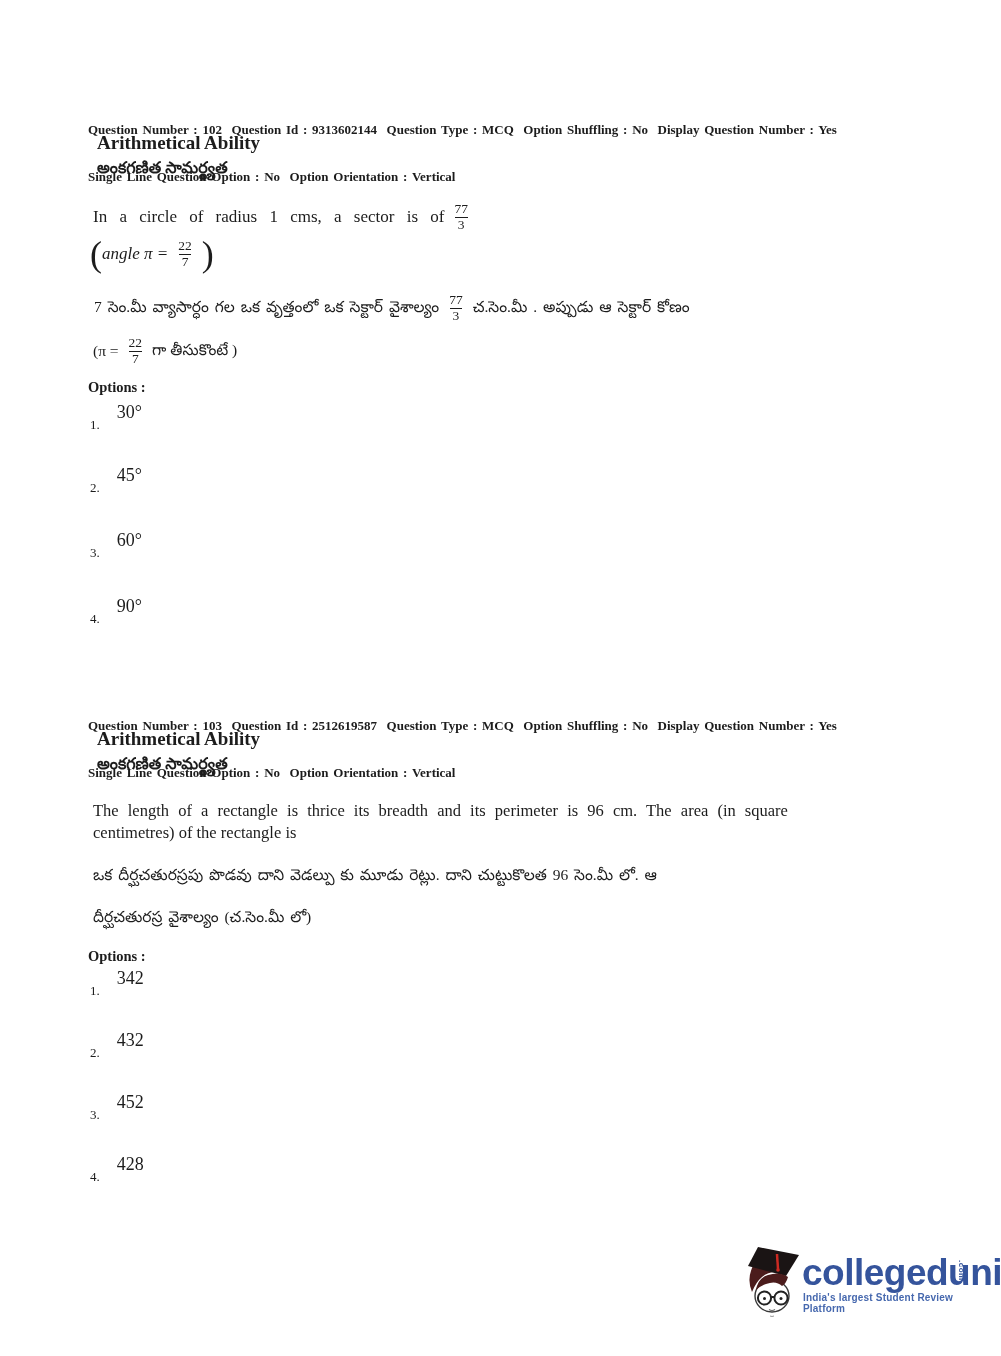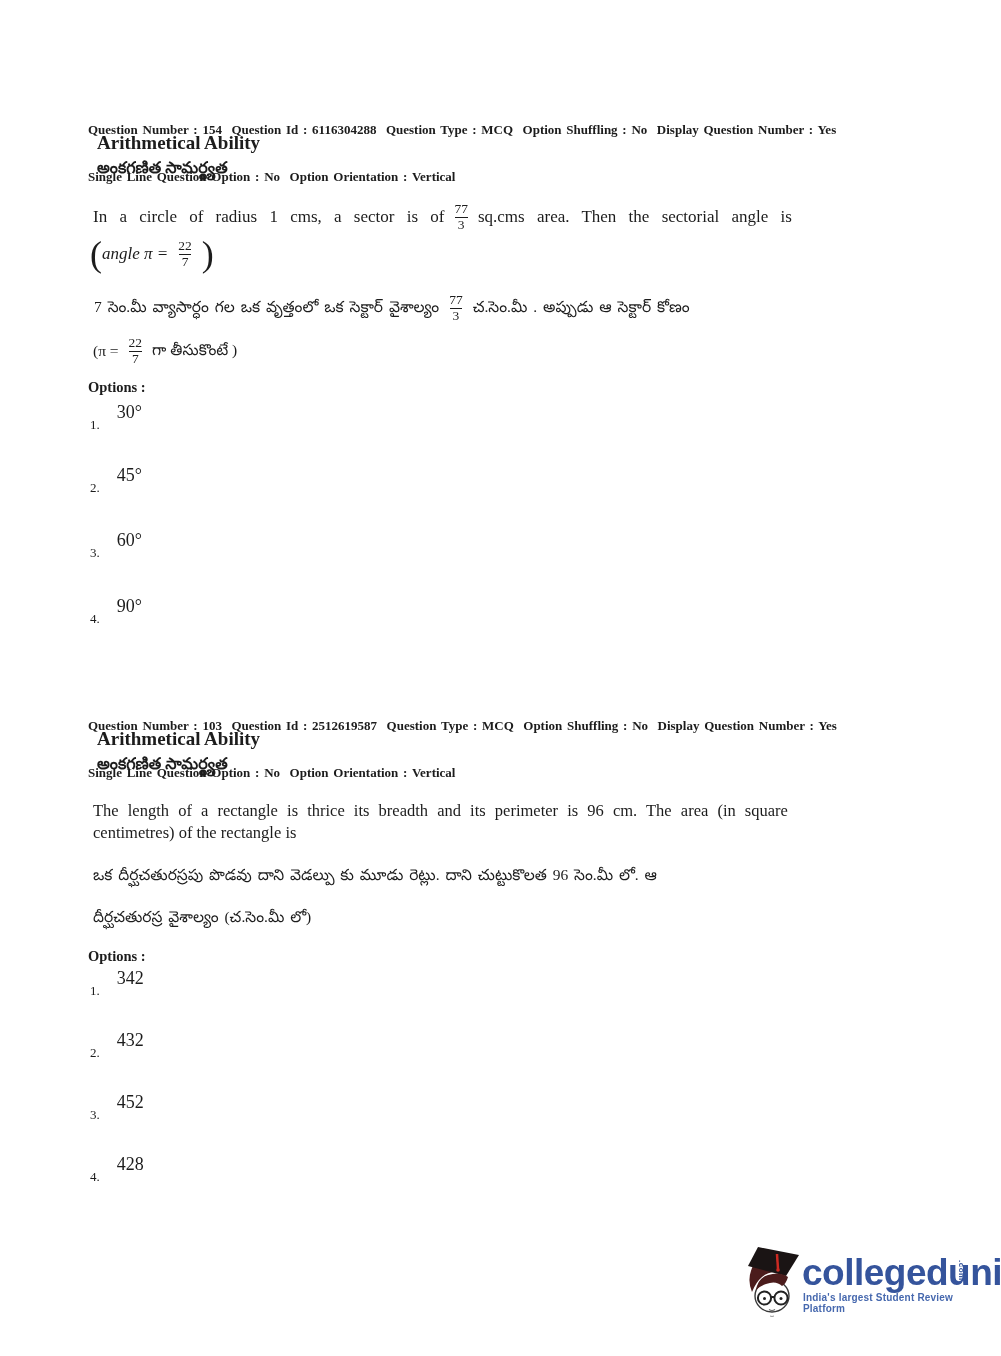--- a/index.html
+++ b/index.html
@@ -30,34 +30,33 @@
   .logo-brand{position:absolute;left:60px;top:8px;font-size:37px;font-weight:bold;letter-spacing:-0.5px;}
   .logo-domain{position:absolute;left:215px;top:16px;font-size:8px;font-weight:bold;writing-mode:vertical-rl;letter-spacing:0.5px;}
   .logo-tagline{position:absolute;left:61px;top:48px;font-size:10px;font-weight:bold;letter-spacing:0.2px;}
 </style>
 </head>
 <body>
 
 <div class="page">
 
   <div class="abs meta" style="left:88px;top:91px;">
-    <div>Question Number : 154  Question Id : 6116304288  Question Type : MCQ  Option Shuffling : No  Display Question Number : Yes</div>
+    <div>Question Number : 102  Question Id : 9313602144  Question Type : MCQ  Option Shuffling : No  Display Question Number : Yes</div>
     <div>Single Line Question Option : No  Option Orientation : Vertical</div>
   </div>
 
   <div class="abs sec-title-en" style="left:97px;top:132px;">Arithmetical Ability</div>
   <div class="abs sec-title-te" style="left:97px;top:159px;">అంకగణిత సామర్థ్యత</div>
 
   <div class="abs qline en" style="left:93px;top:196px;height:42px;">
     <span class="wsp8">In a circle of radius 1 cms, a sector is of</span>
     <span class="frac">
       <span class="num">77</span>
       <span class="den">3</span>
     </span>
-    <span class="wsp8">sq.cms area. Then the sectorial angle is</span>
   </div>
 
   <div class="abs qline en" style="left:90px;top:232px;height:44px;">
     <span class="paren">(</span>
     <span class="it">angle π =</span>
     <span class="frac">
       <span class="num">22</span>
       <span class="den">7</span>
     </span>
     <span class="paren">)</span>

